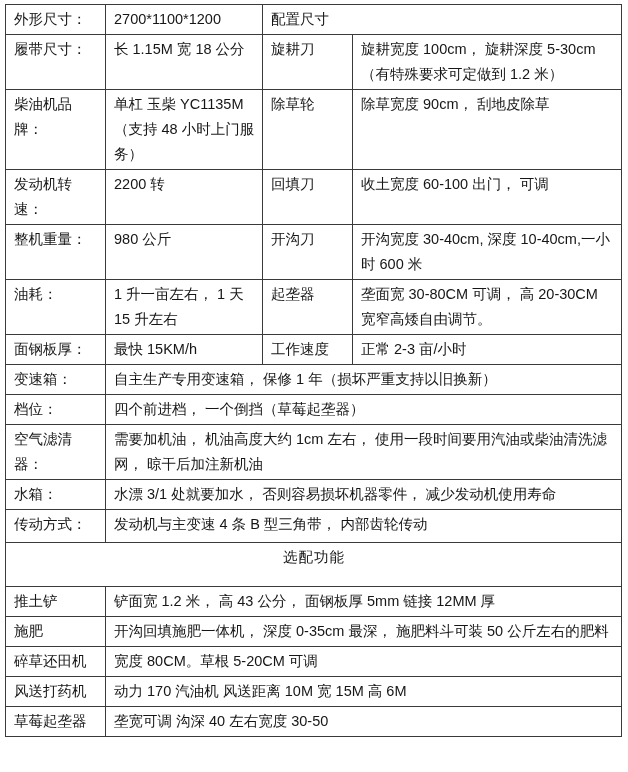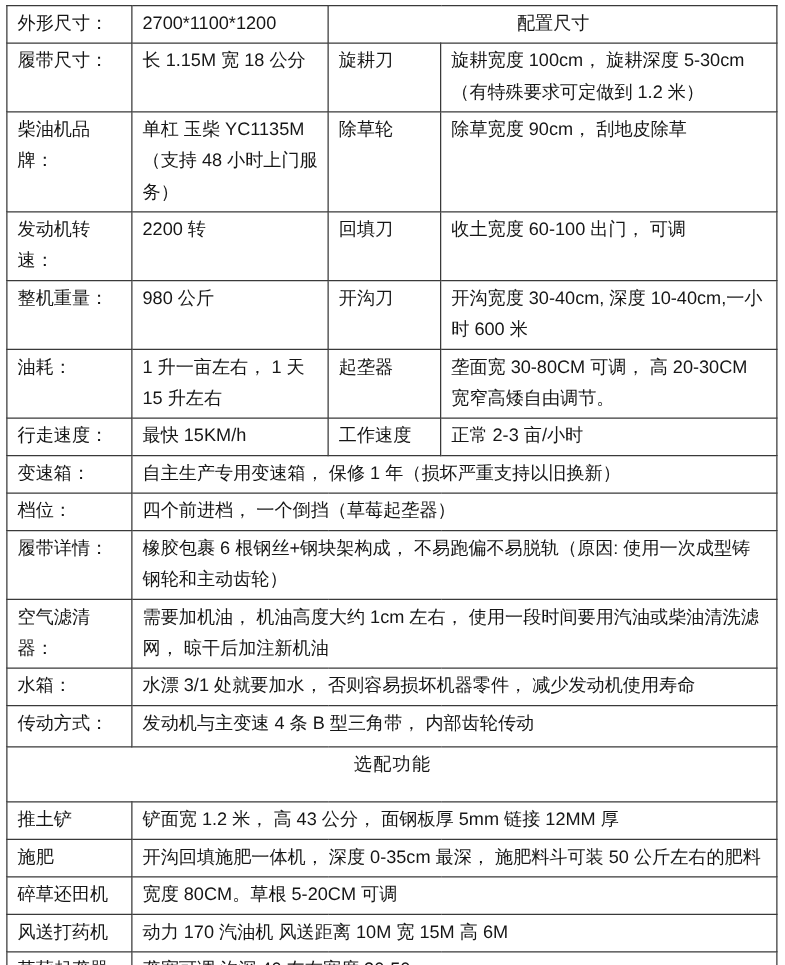--- a/index.html
+++ b/index.html
@@ -26,21 +26,21 @@
     padding: 2px 7px 2px 8px;
     font-size: 14.5px;
     font-weight: 400;
     color: #161616;
     line-height: 25px;
     white-space: pre-line;
     overflow: hidden;
     word-break: break-word;
   }
   td.center-hdr {
-    text-align: center;
+    text-align: left;
     font-size: 15px;
     vertical-align: middle;
     white-space: nowrap;
   }
   td.section-hdr {
     text-align: center;
     font-size: 23px;
     vertical-align: middle;
     padding: 4px 0;
     letter-spacing: 1px;
@@ -94,37 +94,33 @@
       <td>开沟宽度 30-40cm, 深度 10-40cm,一小时 600 米</td>
     </tr>
     <tr style="height:51px">
       <td>油耗：</td>
       <td>1 升一亩左右， 1 天 15 升左右</td>
       <td>起垄器</td>
       <td>垄面宽 30-80CM 可调， 高 20-30CM
 宽窄高矮自由调节。</td>
     </tr>
     <tr style="height:29px">
-      <td>行走速度：</td>
+      <td>面钢板厚：</td>
       <td>最快 15KM/h</td>
       <td>工作速度</td>
       <td>正常 2-3 亩/小时</td>
     </tr>
 
     <tr style="height:30px">
       <td>变速箱：</td>
       <td colspan="3">自主生产专用变速箱， 保修 1 年（损坏严重支持以旧换新）</td>
     </tr>
     <tr style="height:29px">
       <td>档位：</td>
       <td colspan="3">四个前进档， 一个倒挡（草莓起垄器）</td>
-    </tr>
-    <tr style="height:51px">
-      <td>履带详情：</td>
-      <td colspan="3">橡胶包裹 6 根钢丝+钢块架构成， 不易跑偏不易脱轨（原因: 使用一次成型铸钢轮和主动齿轮）</td>
     </tr>
     <tr style="height:43px">
       <td>空气滤清器：</td>
       <td colspan="3">需要加机油， 机油高度大约 1cm 左右， 使用一段时间要用汽油或柴油清洗滤网， 晾干后加注新机油</td>
     </tr>
     <tr style="height:29px">
       <td>水箱：</td>
       <td colspan="3">水漂 3/1 处就要加水， 否则容易损坏机器零件， 减少发动机使用寿命</td>
     </tr>
     <tr style="height:33px">

